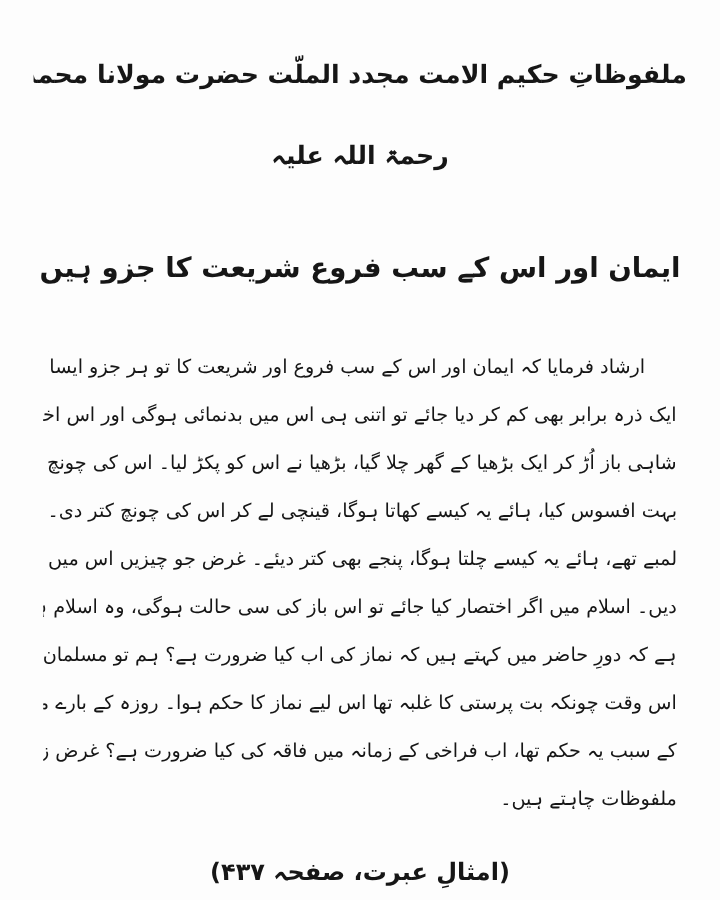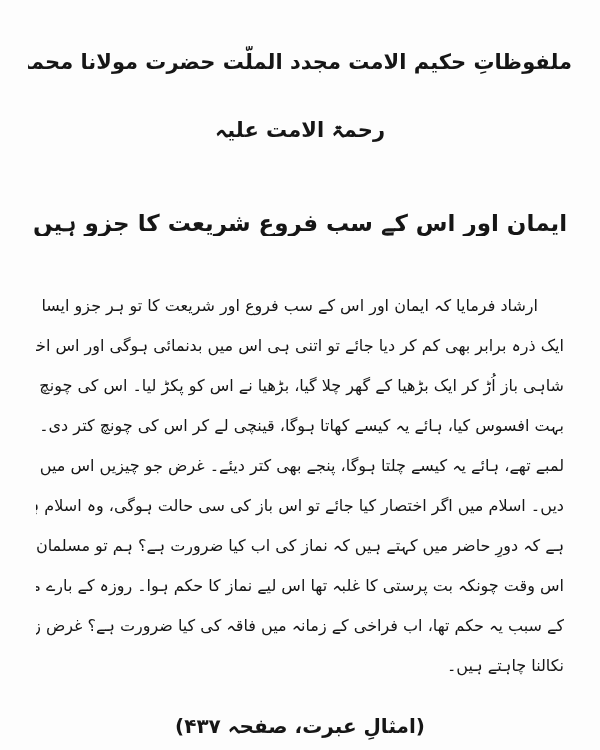--- a/index.html
+++ b/index.html
@@ -81,32 +81,32 @@
     margin-top: 14px;
   }
 </style>
 </head>
 <body>
 
 <div class="page">
 
   <div class="title">ملفوظاتِ حکیم الامت مجدد الملّت حضرت مولانا محمد اشرف علی تھانوی</div>
 
-  <div class="honorific">رحمۃ الامت علیہ</div>
+  <div class="honorific">رحمۃ اللہ علیہ</div>
 
   <div class="heading">ایمان اور اس کے سب فروع شریعت کا جزو ہیں</div>
 
   <div class="body-text">
     <div class="line first">ارشاد فرمایا کہ ایمان اور اس کے سب فروع اور شریعت کا تو ہر جزو ایسا ہے کہ اگر اس میں سے</div>
     <div class="line">ایک ذرہ برابر بھی کم کر دیا جائے تو اتنی ہی اس میں بدنمائی ہوگی اور اس اختصار کی ایسی مثال ہوگی جیسے</div>
     <div class="line">شاہی باز اُڑ کر ایک بڑھیا کے گھر چلا گیا، بڑھیا نے اس کو پکڑ لیا۔ اس کی چونچ دیکھی تو بہت بڑی ہے،</div>
     <div class="line">بہت افسوس کیا، ہائے یہ کیسے کھاتا ہوگا، قینچی لے کر اس کی چونچ کتر دی۔ پنجے پاؤں دیکھے، وہ بھی لمبے</div>
     <div class="line">لمبے تھے، ہائے یہ کیسے چلتا ہوگا، پنجے بھی کتر دیئے۔ غرض جو چیزیں اس میں کمال کی تھیں وہ سب اُڑا</div>
     <div class="line">دیں۔ اسلام میں اگر اختصار کیا جائے تو اس باز کی سی حالت ہوگی، وہ اسلام ہی کیا رہے گا۔ مقامِ افسوس</div>
     <div class="line">ہے کہ دورِ حاضر میں کہتے ہیں کہ نماز کی اب کیا ضرورت ہے؟ ہم تو مسلمان کے گھر ہی پیدا ہوئے ہیں،</div>
     <div class="line">اس وقت چونکہ بت پرستی کا غلبہ تھا اس لیے نماز کا حکم ہوا۔ روزہ کے بارے میں کہتے ہیں کہ رزق کی تنگی</div>
     <div class="line">کے سبب یہ حکم تھا، اب فراخی کے زمانہ میں فاقہ کی کیا ضرورت ہے؟ غرض زکوٰۃ، قربانی، فطرانہ ہر ایک کو</div>
-    <div class="line last">نکالنا چاہتے ہیں۔</div>
+    <div class="line last">ملفوظات چاہتے ہیں۔</div>
   </div>
 
   <div class="citation">(امثالِ عبرت، صفحہ ۴۳۷)</div>
 
 </div>
 
 </body></html>

